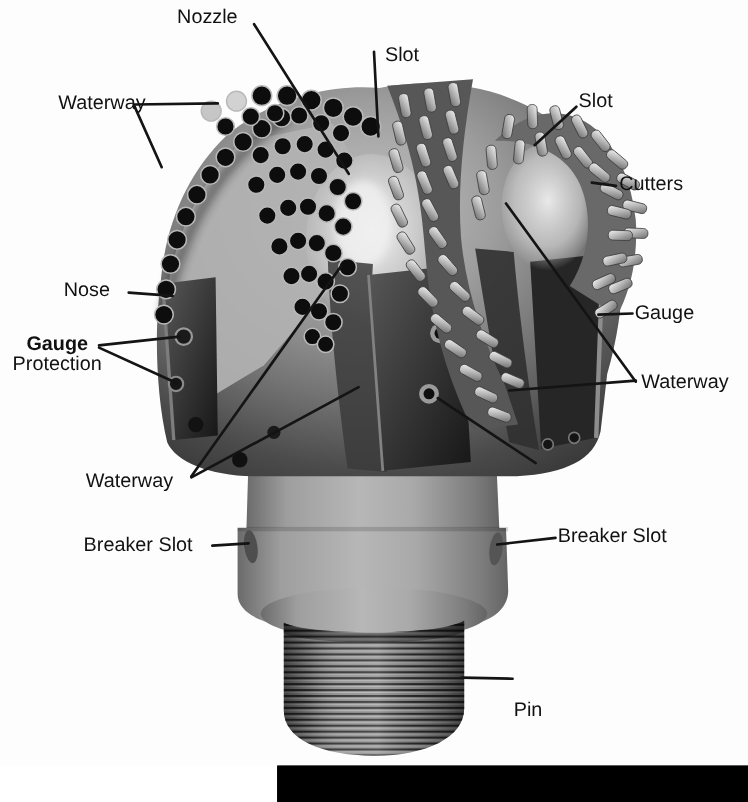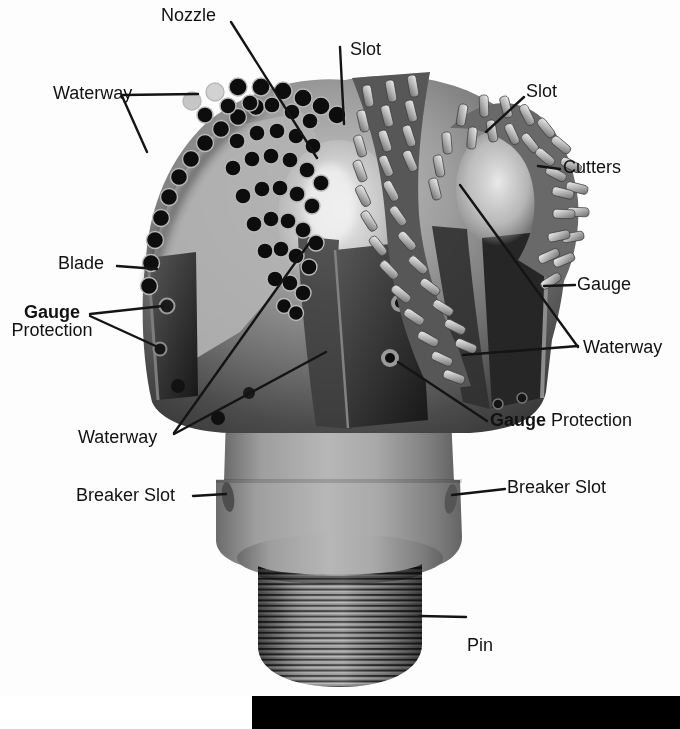--- a/index.html
+++ b/index.html
@@ -278,33 +278,30 @@
     <line x1="193" y1="496" x2="226" y2="494"></line>
     <line x1="505" y1="489" x2="452" y2="495"></line>
     <line x1="466" y1="617" x2="420" y2="616"></line>
   </svg>
 
   <div class="label" style="left:161px;top:6px">Nozzle</div>
   <div class="label" style="left:350px;top:40px">Slot</div>
   <div class="label" style="left:53px;top:84px">Waterway</div>
   <div class="label" style="left:526px;top:82px">Slot</div>
   <div class="label" style="left:563px;top:158px">Cutters</div>
-  <div class="label" style="left:58px;top:254px">Blade</div>
+  <div class="label" style="left:58px;top:254px">Nose</div>
 
   <div class="label center" style="left:0px;top:303px;width:104px">
     <div class="b">Gauge</div>
     <div>Protection</div>
   </div>
 
   <div class="label b" style="left:577px;top:275px">Gauge</div>
   <div class="label" style="left:583px;top:338px">Waterway</div>
 
-  <div class="label" style="left:490px;top:411px">
-    <span class="b">Gauge</span><span class="gap">Protection</span>
-  </div>
 
   <div class="label" style="left:78px;top:428px">Waterway</div>
   <div class="label" style="left:76px;top:486px">Breaker Slot</div>
   <div class="label" style="left:507px;top:478px">Breaker Slot</div>
   <div class="label" style="left:467px;top:636px">Pin</div>
 
   <div class="footer-bar"></div>
 </div>
 
 </body></html>

